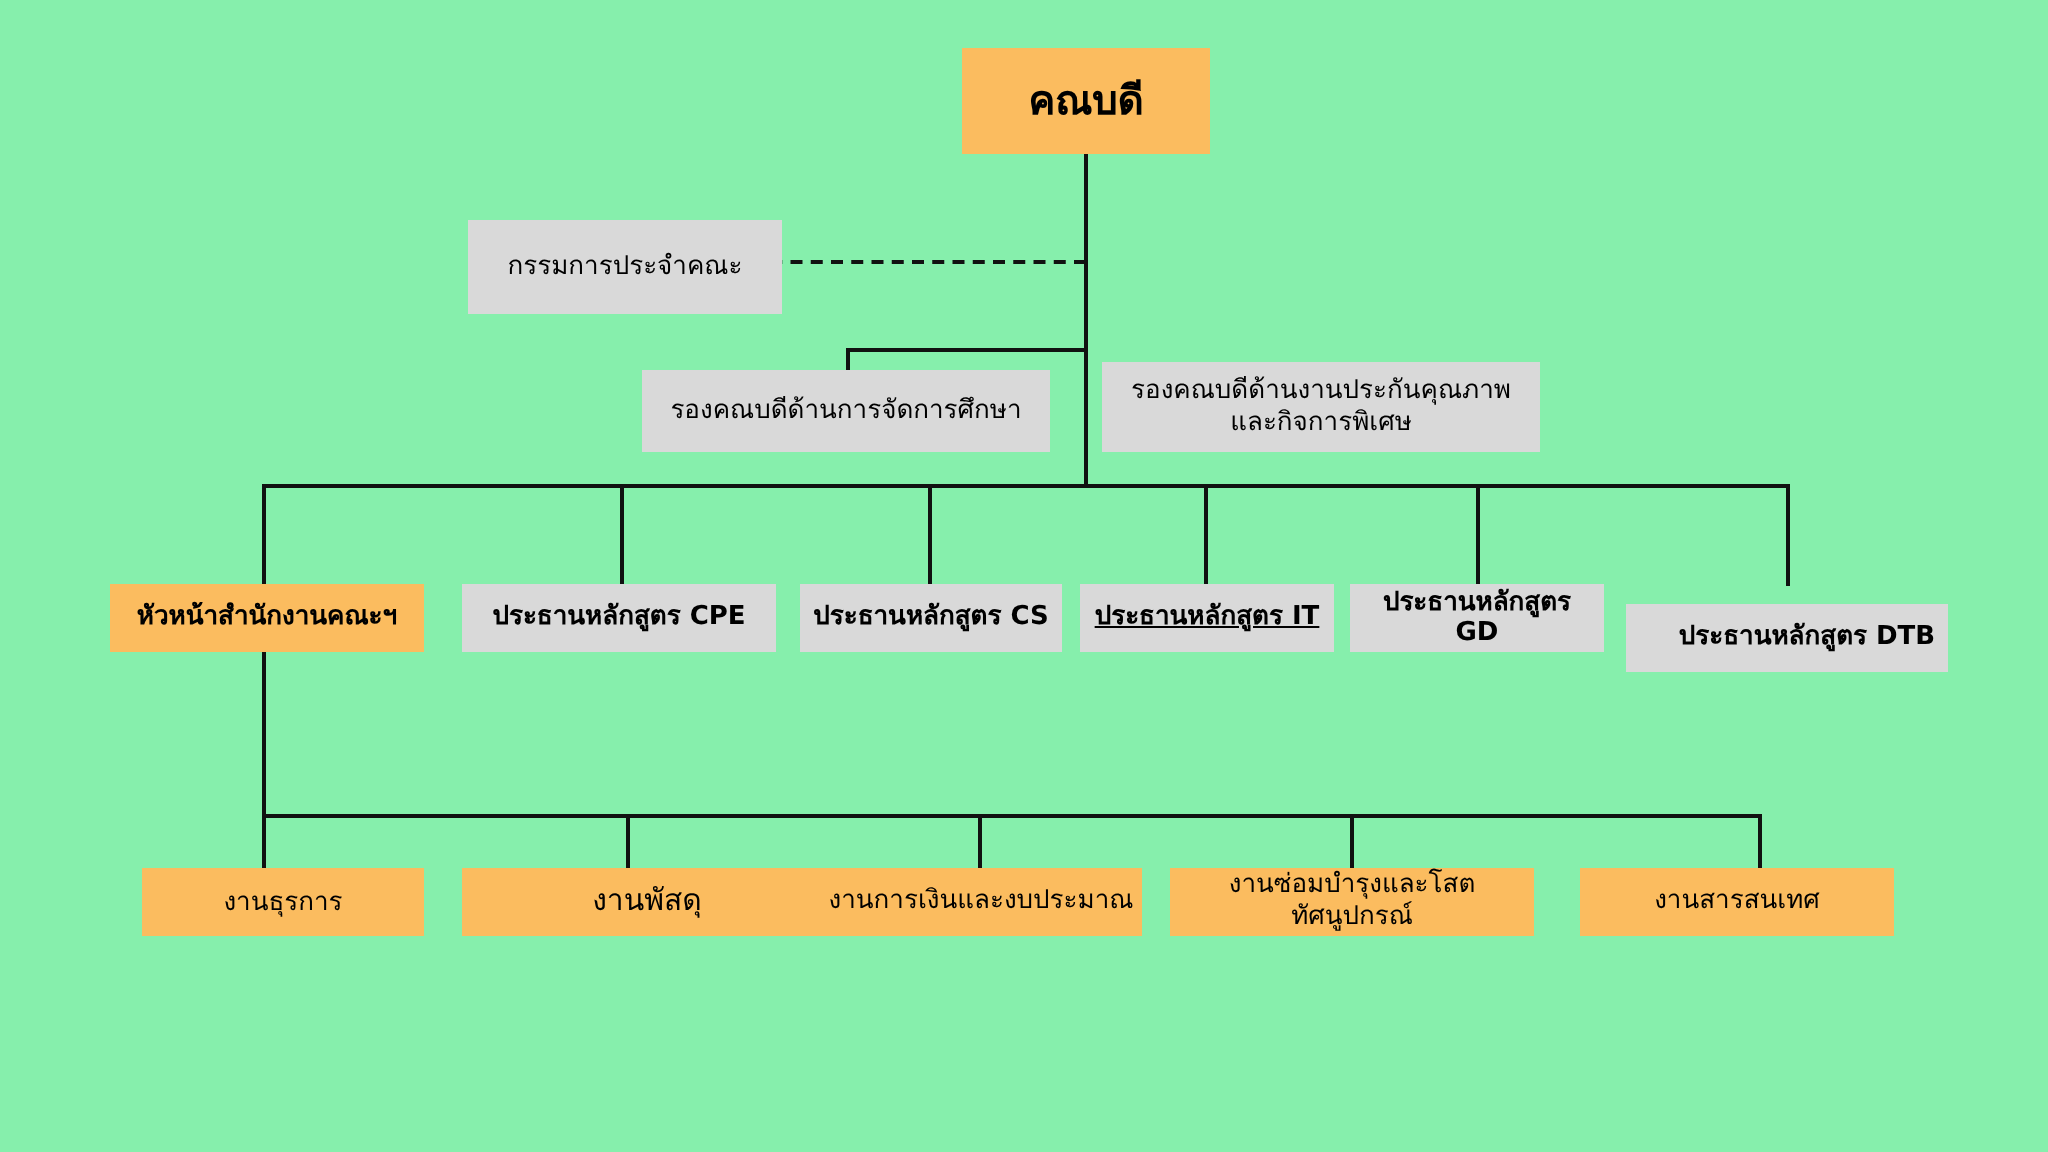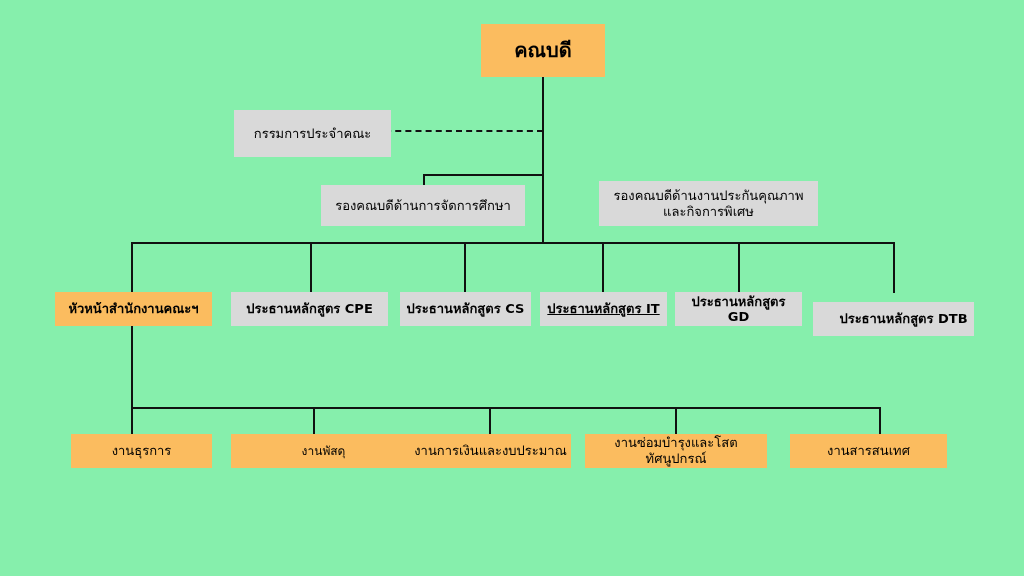--- a/index.html
+++ b/index.html
@@ -76,21 +76,21 @@
     <div class="connector v" style="left: 879px; top: 407px; height: 28px;"></div>
     <div class="node orange bold" style="left: 481px; top: 24px; width: 124px; height: 53px; font-size: 20px;">
       <span>คณบดี</span>
     </div>
     <div class="node gray normal" style="left: 234px; top: 110px; width: 157px; height: 47px; font-size: 13px;">
       <span>กรรมการประจำคณะ</span>
     </div>
     <div class="node gray normal" style="left: 321px; top: 185px; width: 204px; height: 41px; font-size: 13px;">
       <span>รองคณบดีด้านการจัดการศึกษา</span>
     </div>
-    <div class="node gray normal" style="left: 551px; top: 181px; width: 219px; height: 45px; font-size: 13px; margin-left: 48px;">
+    <div class="node gray normal" style="left: 551px; top: 181px; width: 219px; height: 45px; font-size: 13px;">
       <span>รองคณบดีด้านงานประกันคุณภาพและกิจการพิเศษ</span>
     </div>
     <div class="node orange bold" style="left: 55px; top: 292px; width: 157px; height: 34px; font-size: 13px;">
       <span>หัวหน้าสำนักงานคณะฯ</span>
     </div>
     <div class="node gray bold" style="left: 231px; top: 292px; width: 157px; height: 34px; font-size: 13px;">
       <span>ประธานหลักสูตร CPE</span>
     </div>
     <div class="node gray bold" style="left: 400px; top: 292px; width: 131px; height: 34px; font-size: 13px;">
       <span>ประธานหลักสูตร CS</span>
@@ -100,21 +100,21 @@
     </div>
     <div class="node gray bold" style="left: 675px; top: 292px; width: 127px; height: 34px; font-size: 13px;">
       <span>ประธานหลักสูตร GD</span>
     </div>
     <div class="node gray bold" style="left: 813px; top: 302px; width: 161px; height: 34px; font-size: 13px; padding-left: 24px;">
       <span>ประธานหลักสูตร DTB</span>
     </div>
     <div class="node orange normal" style="left: 71px; top: 434px; width: 141px; height: 34px; font-size: 13px; font-family: Liberation Serif, serif;">
       <span>งานธุรการ</span>
     </div>
-    <div class="node orange normal" style="left: 231px; top: 434px; width: 185px; height: 34px; font-size: 12px;">
+    <div class="node orange normal" style="left: 231px; top: 434px; width: 185px; height: 34px; font-size: 15px;">
       <span>งานพัสดุ</span>
     </div>
     <div class="node orange normal" style="left: 410px; top: 434px; width: 161px; height: 34px; font-size: 13px;">
       <span>งานการเงินและงบประมาณ</span>
     </div>
     <div class="node orange normal" style="left: 585px; top: 434px; width: 182px; height: 34px; font-size: 13px; align-items: flex-end;">
       <span>งานซ่อมบำรุงและโสตทัศนูปกรณ์</span>
     </div>
     <div class="node orange normal" style="left: 790px; top: 434px; width: 157px; height: 34px; font-size: 13px;">
       <span>งานสารสนเทศ</span>

